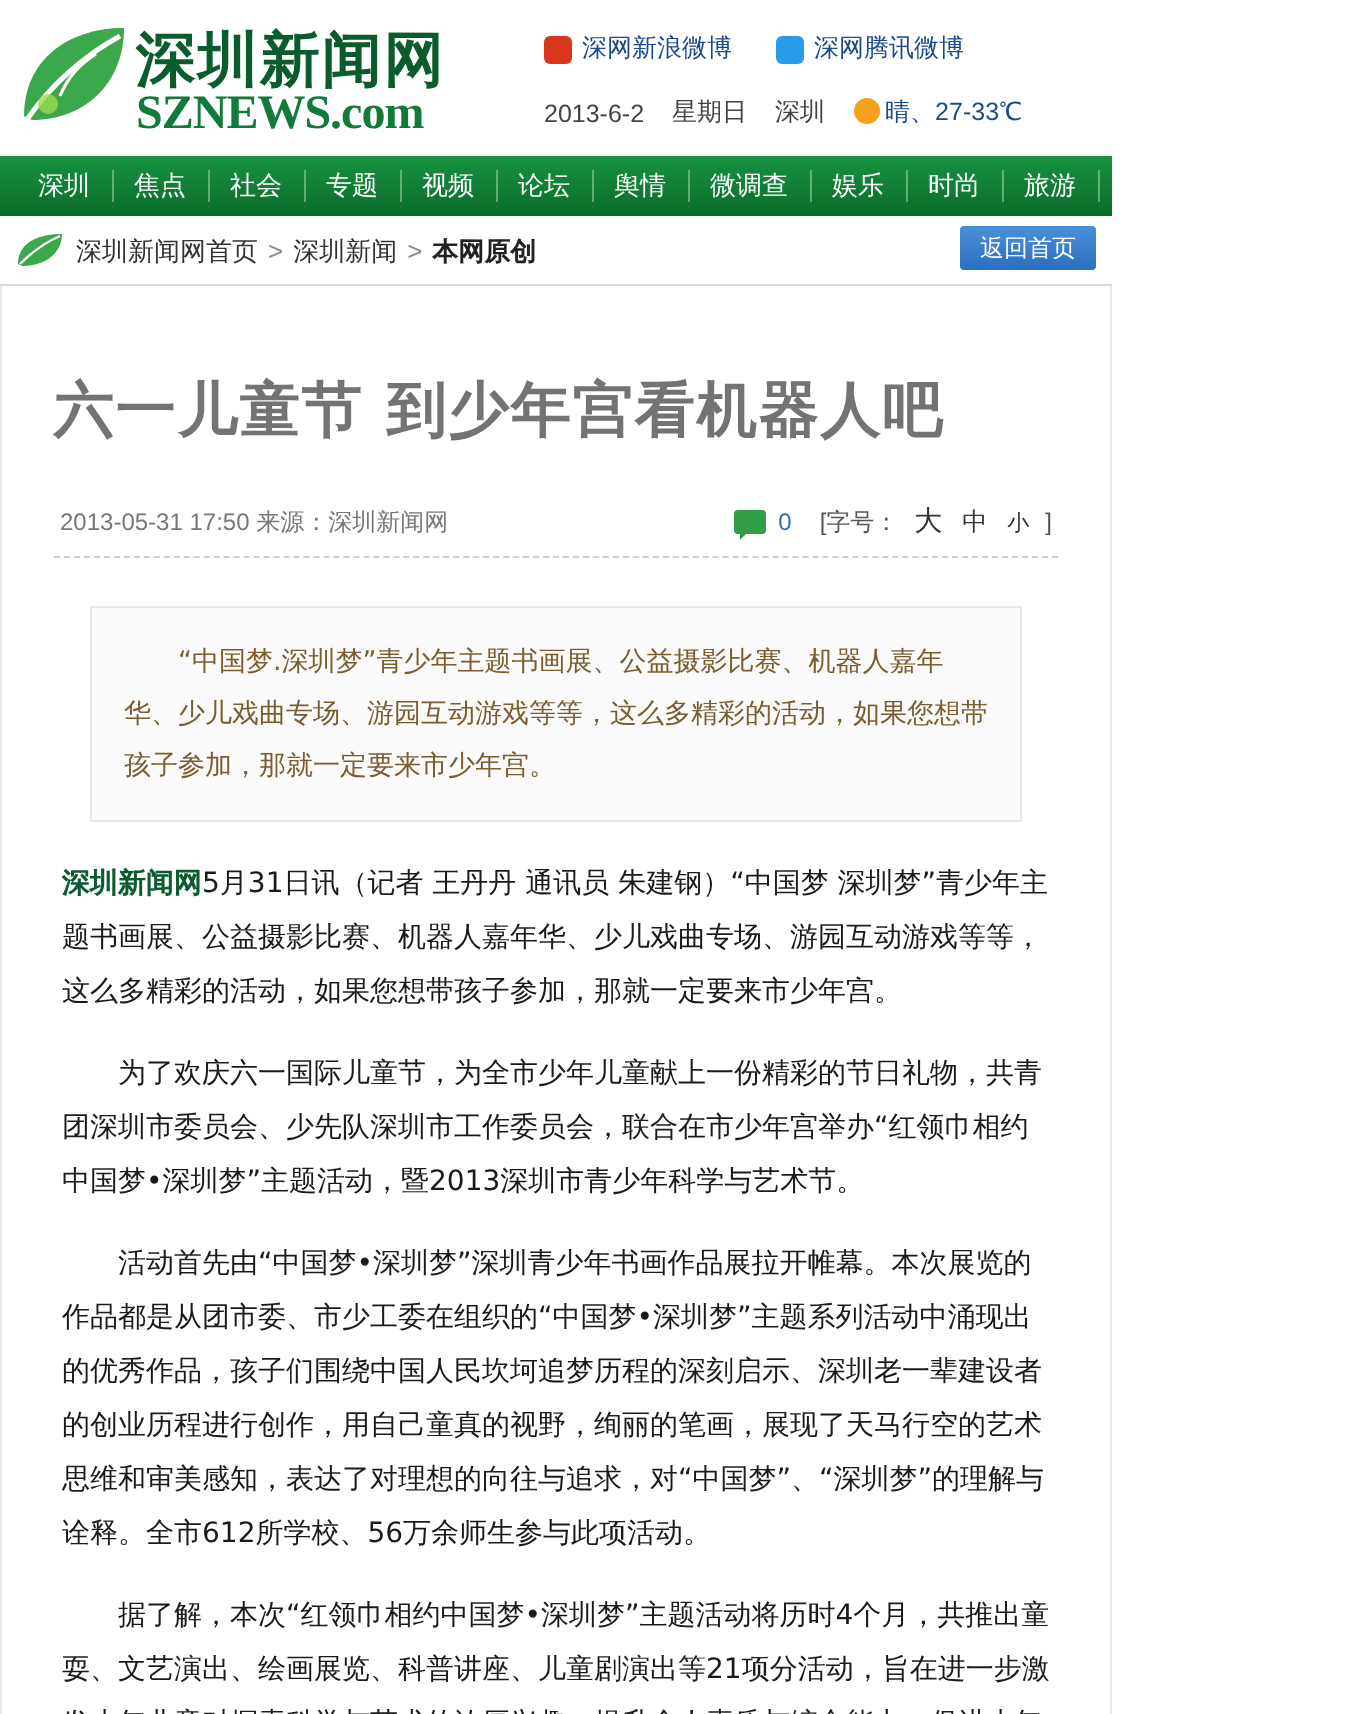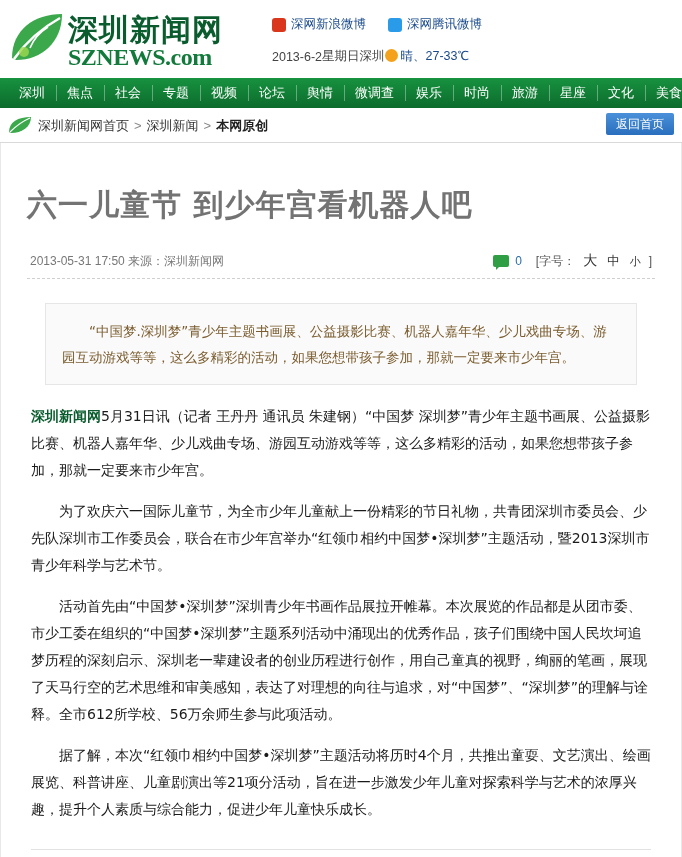--- a/index.html
+++ b/index.html
@@ -9,21 +9,21 @@
   }
   body {
     width: 682px;
     height: 857px;
     font-family: "Liberation Sans", sans-serif;
     font-size: 12px;
     color: #333;
     overflow: hidden;
   }
   .page {
-    width: 682px;
+    width: 556px;
     height: 857px;
     position: relative;
     background: #fff;
   }
 
   
   .header {
     height: 78px;
     background: #ffffff;
     position: relative;
@@ -89,20 +89,21 @@
     display: inline-block;
   }
   .weibo-icon.sina { background: #d9361c; }
   .weibo-icon.qq { background: #2a9be8; }
   .info-row {
     position: absolute;
     left: 272px;
     top: 48px;
     display: flex;
     align-items: center;
+    gap: 14px;
     font-size: 12.5px;
     color: #444;
   }
   .sun-icon {
     display: inline-block;
     width: 13px;
     height: 13px;
     border-radius: 50%;
     background: #f4a21c;
     vertical-align: -2px;

